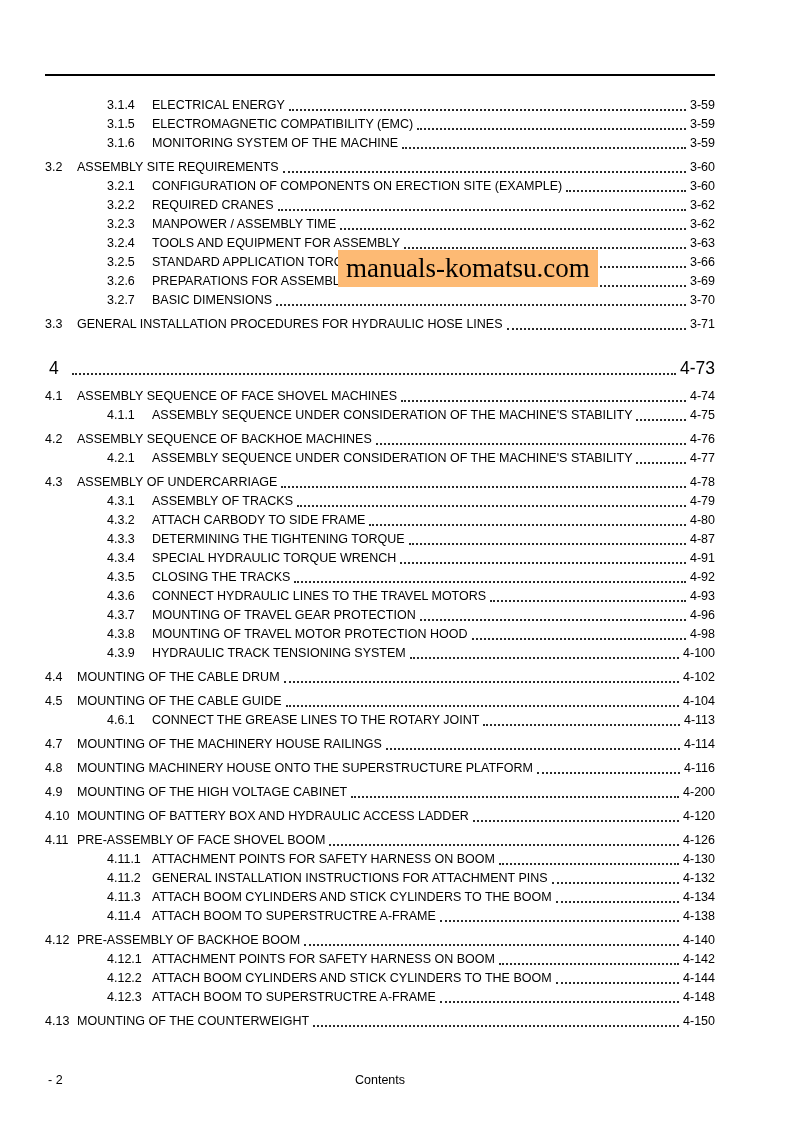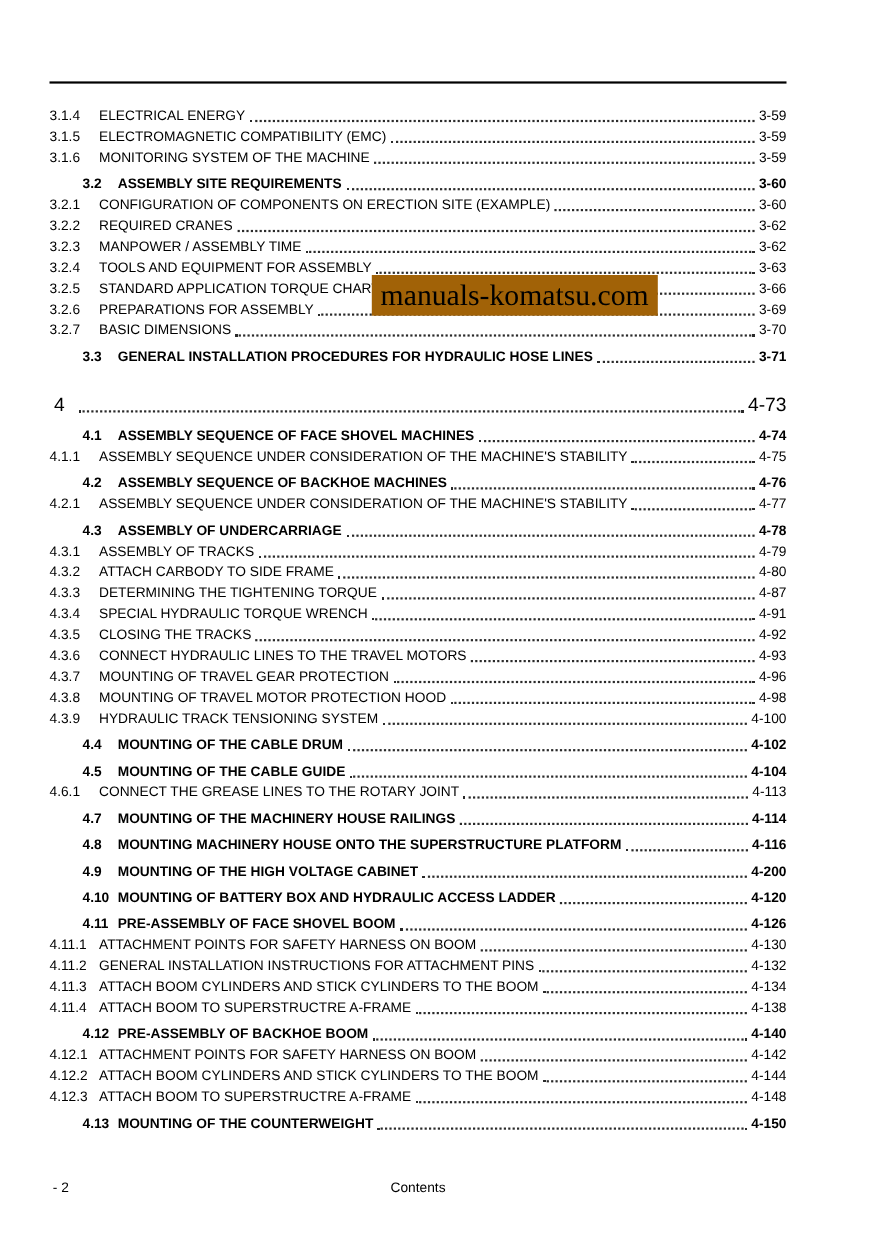--- a/index.html
+++ b/index.html
@@ -41,45 +41,45 @@
   .row .title { flex: none; text-align: right; }
   .row .leader {
     flex: 1 1 auto;
     border-bottom: 2px dotted #2a2a2a;
     margin: 0 4px 4px 4px;
     min-width: 8px;
   }
   .row .pg { flex: none; text-align: left; }
 
   
-  .row.subsection { }
+  .row.subsection { margin-left: 62px; }
   .row.subsection .num { width: 45px; }
 
   
-  .row.section { margin-left: 30px; margin-top: 5px; font-weight: bold; }
+  .row.section { margin-top: 5px; font-weight: normal; }
   .row.section .num { width: 32px; }
   .row.section .leader { border-bottom: 2px dotted #2a2a2a; }
 
   
   .row.chapter {
     margin-left: 4px;
     margin-top: 22px;
     margin-bottom: 7px;
     font-size: 17.5px;
     line-height: 24px;
     font-weight: normal;
   }
   .row.chapter .num { width: 19px; }
   .row.chapter .leader { margin-bottom: 5px; }
 
   .watermark {
     position: absolute;
     left: 338px;
     top: 250px;
-    background: #a16207;
+    background: #fdba74;
     padding: 3px 8px;
     font-family: "Liberation Serif", serif;
     font-size: 27px;
     color: #000;
     z-index: 5;
     white-space: nowrap;
   }
 
   .footer {
     position: absolute;

